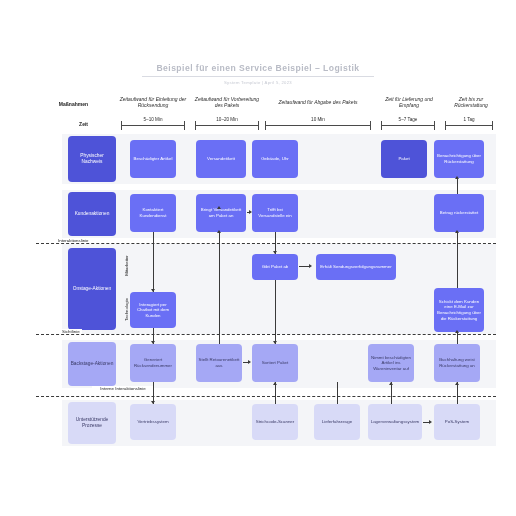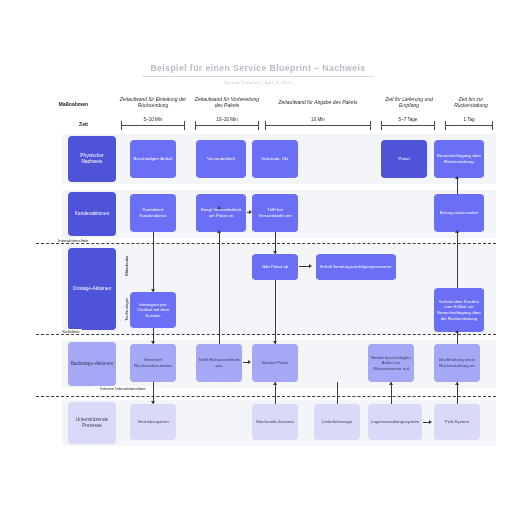--- a/index.html
+++ b/index.html
@@ -95,21 +95,21 @@
     transform:rotate(-90deg);transform-origin:center center;
     white-space:nowrap;text-align:center;
   }
 </style>
 </head>
 <body>
 
 <div class="page">
 
   <div class="hdr">
-    <div class="hdr-title">Beispiel für einen Service Blueprint – Nachweis</div>
+    <div class="hdr-title">Beispiel für einen Service Beispiel – Logistik</div>
     <div class="hdr-rule"></div>
     <div class="hdr-sub">System Template  |  April 5, 2023</div>
   </div>
 
   <div class="band-bg" style="top:134px;height:50px;"></div>
   <div class="band-bg" style="top:190px;height:48px;"></div>
   <div class="band-bg" style="top:244px;height:90px;"></div>
   <div class="band-bg" style="top:340px;height:48px;"></div>
   <div class="band-bg" style="top:400px;height:46px;"></div>
 

